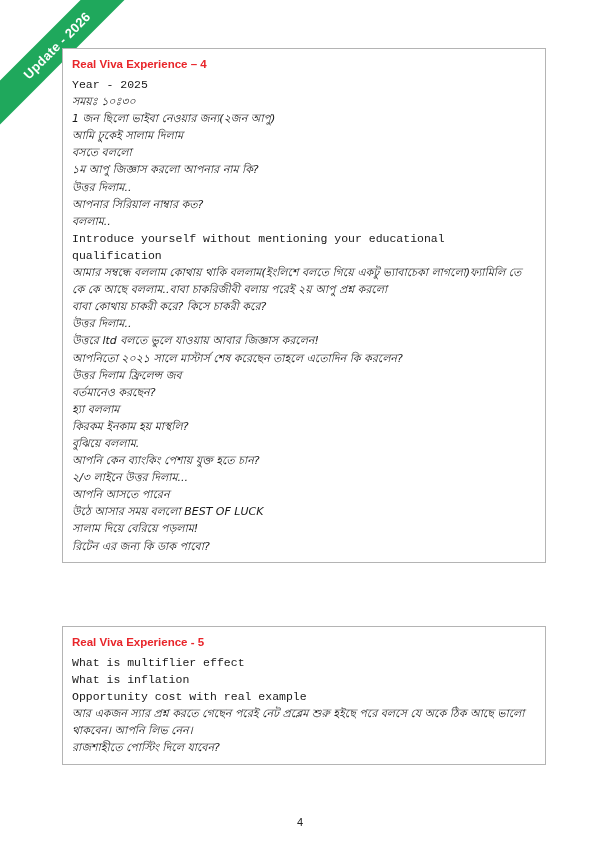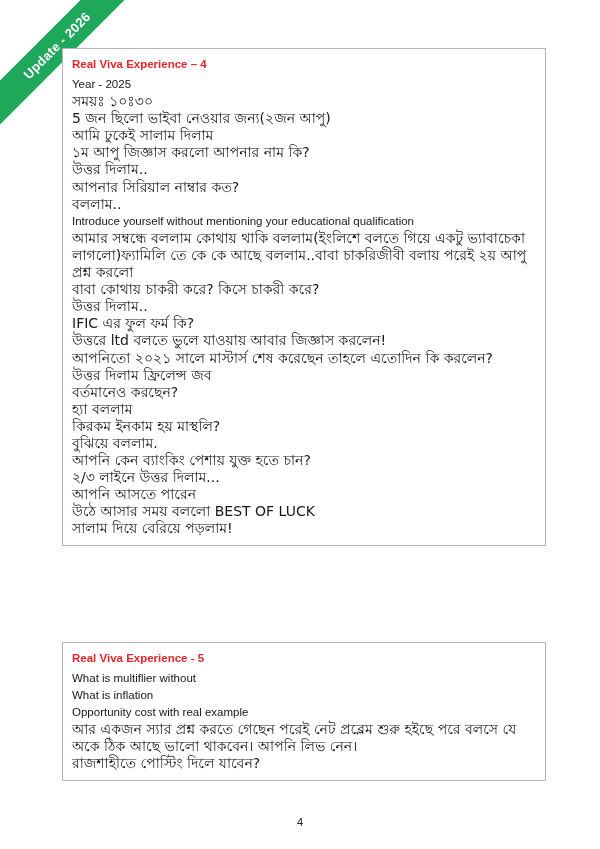--- a/index.html
+++ b/index.html
@@ -60,44 +60,45 @@
   .doc-box {
     position: absolute;
     left: 62px;
     width: 484px;
     box-sizing: border-box;
     border: 1px solid #b4b4b4;
     background: #ffffff;
     padding: 7px 16px 7px 9px;
   }
   #box-1 { top: 48px; }
-  #box-2 { top: 626px; margin-top: 16px; }
+  #box-2 { top: 626px; }
 
   .box-title {
     color: #E8252A;
     font-weight: bold;
     font-size: 11.5px;
     line-height: 17px;
     margin: 0 0 3px 0;
     font-family: "Liberation Sans", sans-serif;
   }
 
   .line {
     font-size: 11.5px;
     line-height: 17.1px;
     margin: 0;
     color: #181818;
     white-space: pre-wrap;
     word-break: break-word;
-    font-family: Liberation Sans, sans-serif;
+    font-family: Liberation Mono, monospace;
   }
   .line.bn {
     font-family: "DejaVu Sans", "Liberation Sans", sans-serif;
-    font-size: 14px;
+    font-size: 11px;
     line-height: 17.1px;
+    font-style: italic;
   }
 
   .page-number {
     position: absolute;
     left: 0;
     top: 816px;
     width: 600px;
     text-align: center;
     font-size: 11px;
     color: #222;
@@ -113,50 +114,51 @@
     <div class="ribbon-band">
       <span class="ribbon-text">Update - 2026</span>
     </div>
   </div>
 
   <div class="doc-box" id="box-1">
     <div class="box-title">Real Viva Experience – 4</div>
     <div>
       <p class="line">Year - 2025</p>
       <p class="line bn">সময়ঃ ১০ঃ৩০</p>
-      <p class="line bn">5 জন ছিলো ভাইবা নেওয়ার জন্য(২জন আপু)</p>
+      <p class="line bn">1 জন ছিলো ভাইবা নেওয়ার জন্য(২জন আপু)</p>
       <p class="line bn">আমি ঢুকেই সালাম দিলাম</p>
+      <p class="line bn">বসতে বললো</p>
       <p class="line bn">১ম আপু জিজ্ঞাস করলো আপনার নাম কি?</p>
       <p class="line bn">উত্তর দিলাম..</p>
       <p class="line bn">আপনার সিরিয়াল নাম্বার কত?</p>
       <p class="line bn">বললাম..</p>
       <p class="line">Introduce yourself without mentioning your educational qualification</p>
       <p class="line bn">আমার সম্বন্ধে বললাম কোথায় থাকি বললাম(ইংলিশে বলতে গিয়ে একটু ভ্যাবাচেকা লাগলো)ফ্যামিলি তে কে কে আছে বললাম..বাবা চাকরিজীবী বলায় পরেই ২য় আপু প্রশ্ন করলো</p>
       <p class="line bn">বাবা কোথায় চাকরী করে? কিসে চাকরী করে?</p>
       <p class="line bn">উত্তর দিলাম..</p>
-      <p class="line bn">IFIC এর ফুল ফর্ম কি?</p>
       <p class="line bn">উত্তরে ltd বলতে ভুলে যাওয়ায় আবার জিজ্ঞাস করলেন!</p>
       <p class="line bn">আপনিতো ২০২১ সালে মাস্টার্স শেষ করেছেন তাহলে এতোদিন কি করলেন?</p>
       <p class="line bn">উত্তর দিলাম ফ্রিলেন্স জব</p>
       <p class="line bn">বর্তমানেও করছেন?</p>
       <p class="line bn">হ্যা বললাম</p>
       <p class="line bn">কিরকম ইনকাম হয় মাস্থলি?</p>
       <p class="line bn">বুঝিয়ে বললাম.</p>
       <p class="line bn">আপনি কেন ব্যাংকিং পেশায় যুক্ত হতে চান?</p>
       <p class="line bn">২/৩ লাইনে উত্তর দিলাম...</p>
       <p class="line bn">আপনি আসতে পারেন</p>
       <p class="line bn">উঠে আসার সময় বললো BEST OF LUCK</p>
       <p class="line bn">সালাম দিয়ে বেরিয়ে পড়লাম!</p>
+      <p class="line bn">রিটেন এর জন্য কি ডাক পাবো?</p>
     </div>
   </div>
 
   <div class="doc-box" id="box-2">
     <div class="box-title">Real Viva Experience - 5</div>
     <div>
-      <p class="line">What is multiflier without</p>
+      <p class="line">What is multiflier effect</p>
       <p class="line">What is inflation</p>
       <p class="line">Opportunity cost with real example</p>
       <p class="line bn">আর একজন স্যার প্রশ্ন করতে গেছেন পরেই নেট প্রব্লেম শুরু হইছে পরে বলসে যে অকে ঠিক আছে ভালো থাকবেন। আপনি লিভ নেন।</p>
       <p class="line bn">রাজশাহীতে পোস্টিং দিলে যাবেন?</p>
     </div>
   </div>
 
   <div class="page-number">4</div>
 
 </div>

